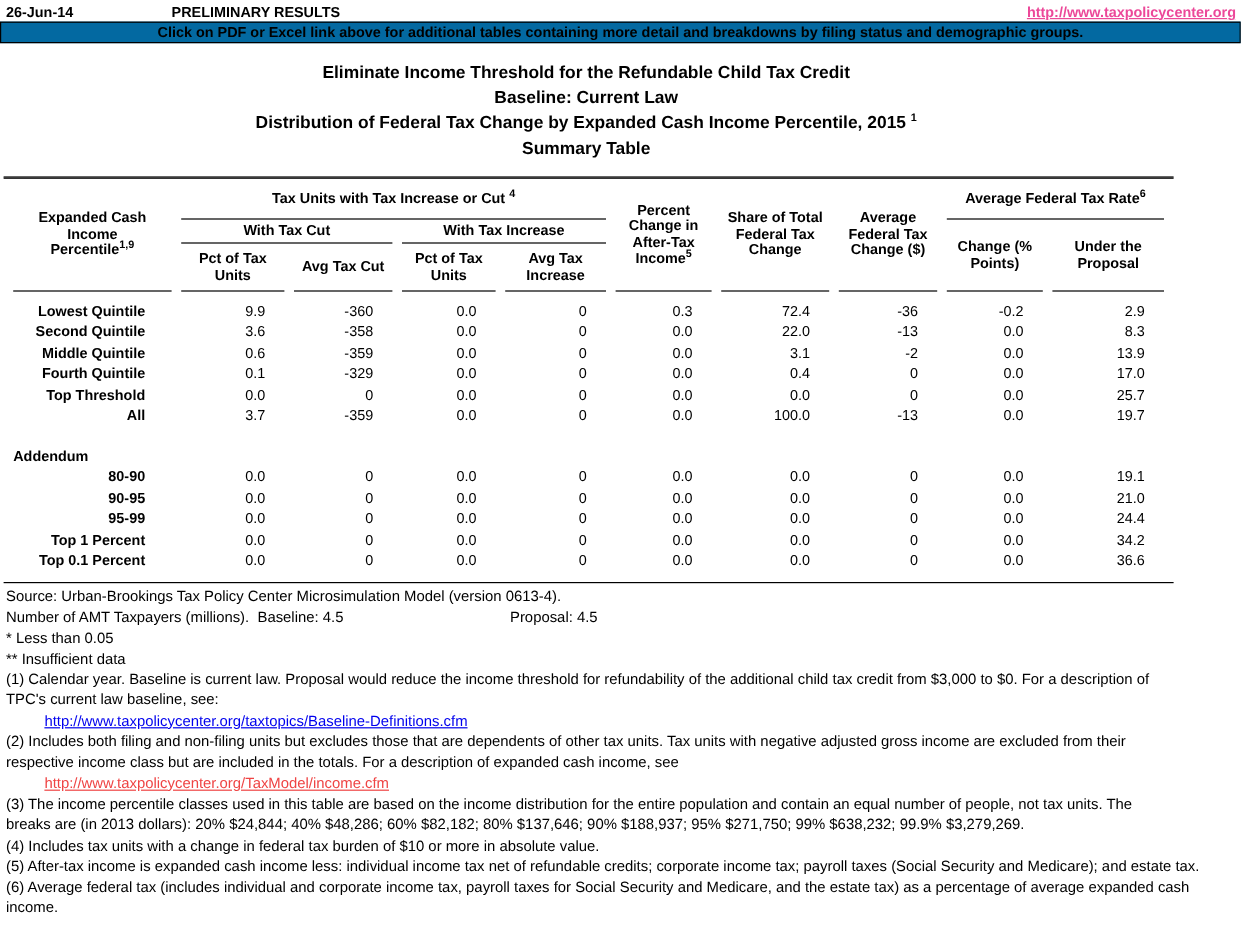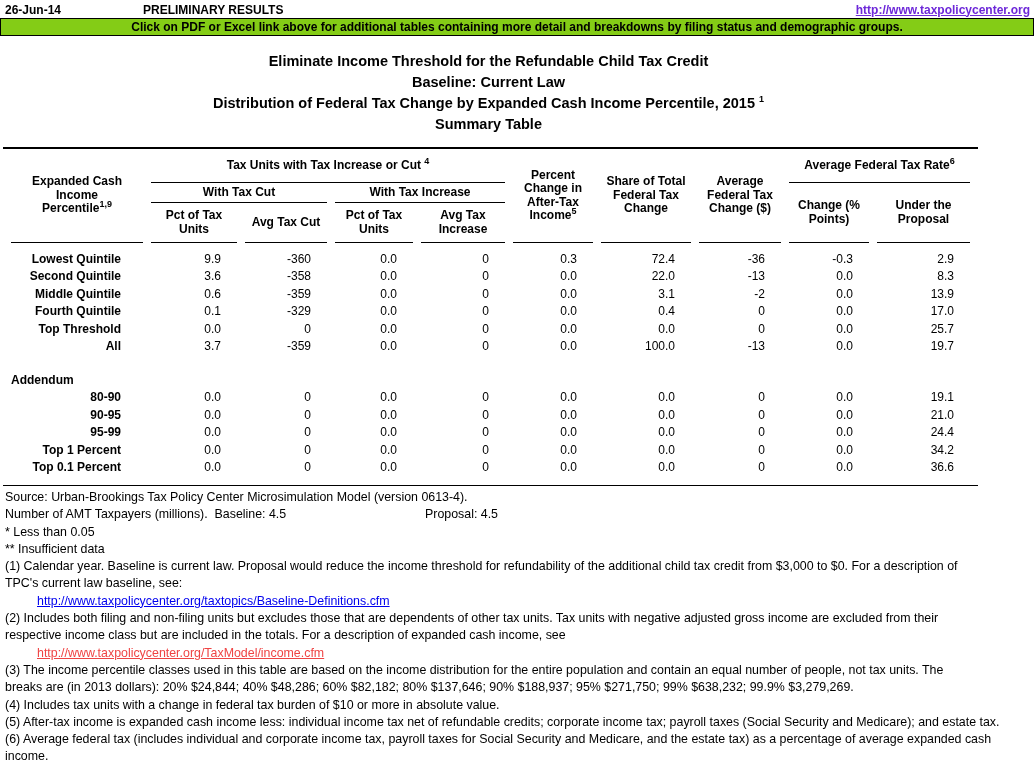--- a/index.html
+++ b/index.html
@@ -47,24 +47,24 @@
   .footer .link { text-decoration:underline; cursor:pointer;margin-left:32px; }
   .footer .amt { position:relative; }
   .footer .amt .amt-proposal { position:absolute; left:420px; top:0; }
 </style>
 </head>
 <body>
 
 <div class="topbar">
   <span class="date">26-Jun-14</span>
   <span class="prelim">PRELIMINARY RESULTS</span>
-  <span class="url link" style="color: #6d28d9;">http://www.taxpolicycenter.org</span>
-</div>
-
-<div class="banner" style="background: #84cc16;">
+  <span class="url link" style="color: #ec4899;">http://www.taxpolicycenter.org</span>
+</div>
+
+<div class="banner" style="background: #0369a1;">
   <span class="btext">Click on PDF or Excel link above for additional tables containing more detail and breakdowns by filing status and demographic groups.</span>
 </div>
 
 <div class="titleblock">
   <div>Eliminate Income Threshold for the Refundable Child Tax Credit</div>
   <div>Baseline: Current Law</div>
   <div><span>Distribution of Federal Tax Change by Expanded Cash Income Percentile, 2015 </span><sup>1</sup></div>
   <div>Summary Table</div>
 </div>
 
@@ -120,21 +120,21 @@
         </tr>
         <tr>
           <td class="rowlabel">Lowest Quintile</td>
           <td class="val">9.9</td>
           <td class="val">-360</td>
           <td class="val">0.0</td>
           <td class="val">0</td>
           <td class="val">0.3</td>
           <td class="val">72.4</td>
           <td class="val">-36</td>
-          <td class="val">-0.3</td>
+          <td class="val">-0.2</td>
           <td class="val">2.9</td>
         </tr>
         <tr>
           <td class="rowlabel">Second Quintile</td>
           <td class="val">3.6</td>
           <td class="val">-358</td>
           <td class="val">0.0</td>
           <td class="val">0</td>
           <td class="val">0.0</td>
           <td class="val">22.0</td>

